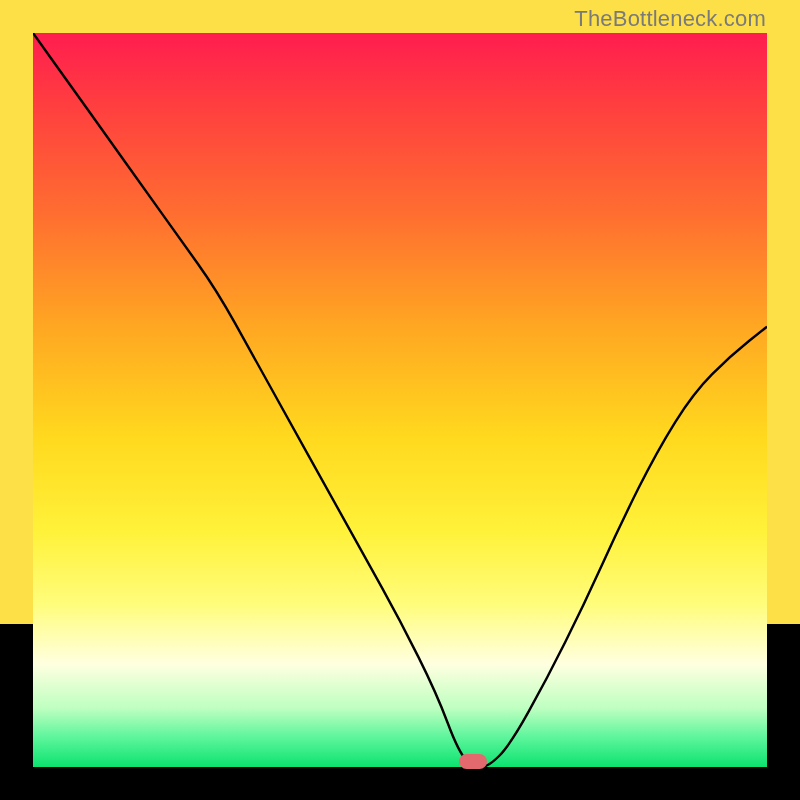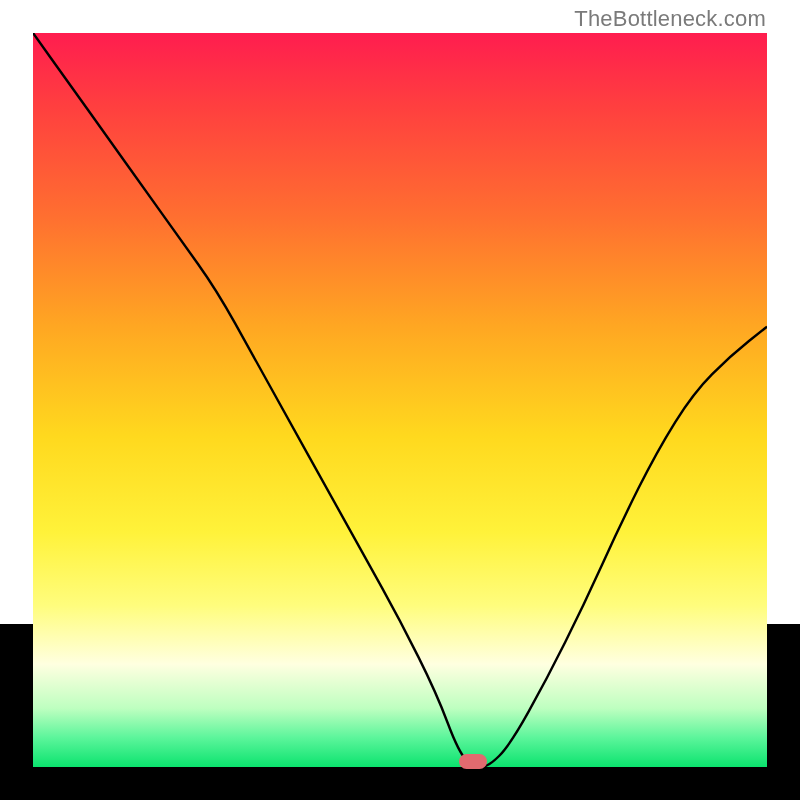--- a/index.html
+++ b/index.html
@@ -10,21 +10,21 @@
     background: #000;
     overflow: hidden;
     font-family: Arial, Helvetica, sans-serif;
   }
   .frame {
     position: absolute;
     top: 0;
     left: 0;
     width: 800px;
     height: 624px;
-    background: #ffffff;
+    background: #fde047;
   }
   .plot-area {
     position: absolute;
     top: 33px;
     left: 33px;
     width: 734px;
     height: 734px;
     background: linear-gradient(to bottom,
       #ff1d4f 0%,
       #ff3f3f 10%,

